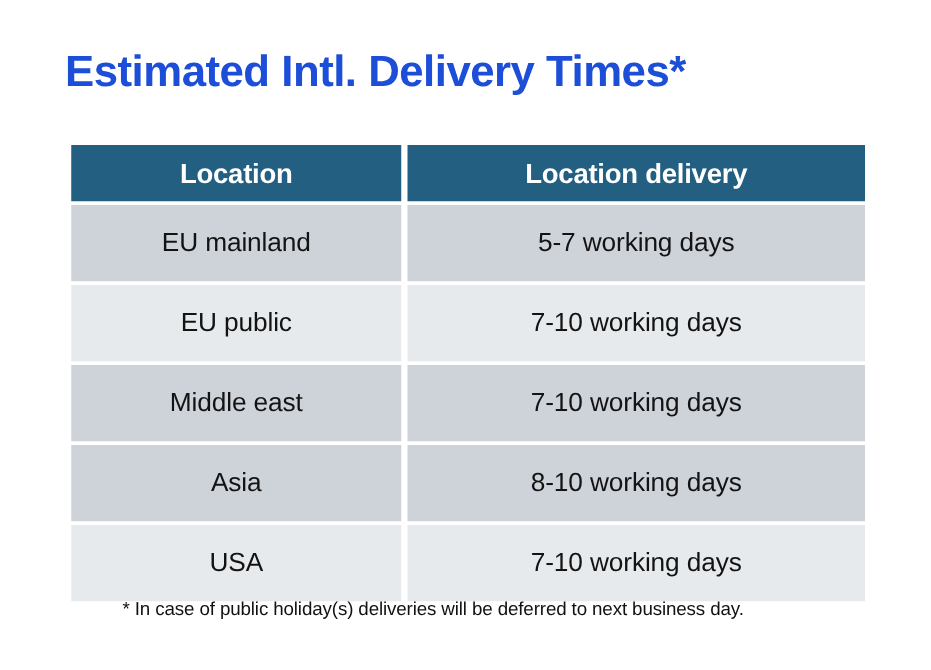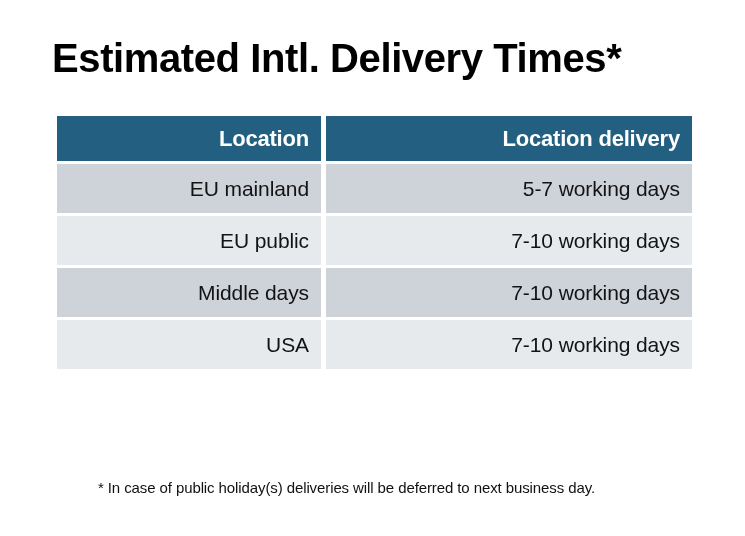--- a/index.html
+++ b/index.html
@@ -19,43 +19,43 @@
     width: 745px;
     height: 536px;
     background: #ffffff;
   }
 
   
   .page-title {
     position: absolute;
     left: 52px;
     top: 36px;
-    font-size: 40px;
+    font-size: 35px;
     font-weight: 700;
     letter-spacing: -0.4px;
-    color: #000000;
+    color: #1d4ed8;
     line-height: 44px;
     white-space: nowrap;
   }
 
   
   .delivery-table {
     position: absolute;
     left: 52px;
     top: 113px;
     width: 640px;
     border-collapse: separate;
     border-spacing: 5px 3px;
     table-layout: fixed;
   }
   .delivery-table th,
   .delivery-table td {
     padding: 0 12px;
     margin: 0;
-    text-align: right;
+    text-align: center;
     vertical-align: middle;
     height: 46px;
     box-sizing: border-box;
   }
   .col-location   { width: 264px; }
   .col-estimate   { width: 366px; }
 
   .delivery-table thead th {
     background: #235f80;
     color: #ffffff;
@@ -65,21 +65,21 @@
     height: 45px;
     white-space: nowrap;
   }
 
   .delivery-table tbody td {
     font-size: 21px;
     font-weight: 400;
     color: #131313;
     letter-spacing: -0.1px;
     white-space: nowrap;
-    height: 49px;
+    height: 61px;
   }
   .delivery-table tbody tr.row-odd td  { background: #ced2d9; }
   .delivery-table tbody tr.row-even td { background: #e7eaec; }
 
   
   .footnote {
     position: absolute;
     left: 78px;
     top: 478px;
     font-size: 15px;
@@ -112,22 +112,26 @@
     <tbody>
       <tr class="row-odd">
         <td>EU mainland</td>
         <td>5-7 working days</td>
       </tr>
       <tr class="row-even">
         <td>EU public</td>
         <td>7-10 working days</td>
       </tr>
       <tr class="row-odd">
-        <td>Middle days</td>
+        <td>Middle east</td>
         <td>7-10 working days</td>
+      </tr>
+      <tr class="row-odd">
+        <td>Asia</td>
+        <td>8-10 working days</td>
       </tr>
       <tr class="row-even">
         <td>USA</td>
         <td>7-10 working days</td>
       </tr>
     </tbody>
   </table>
 
   <div class="footnote">* In case of public holiday(s) deliveries will be deferred to next business day.</div>
 

